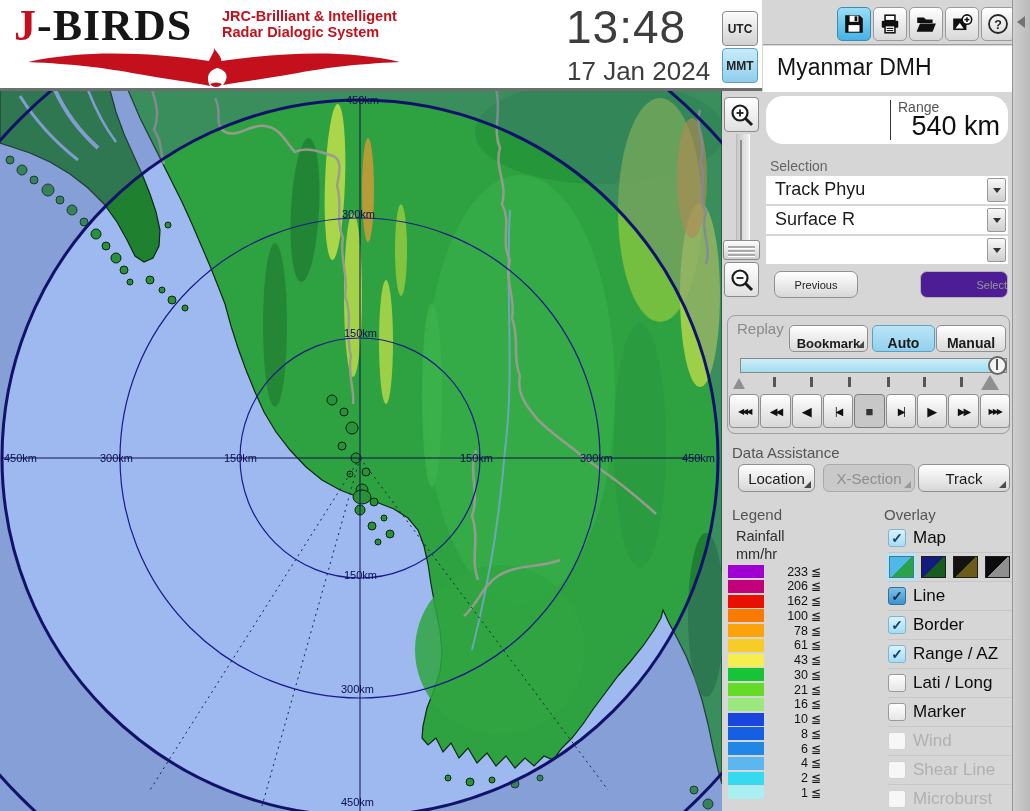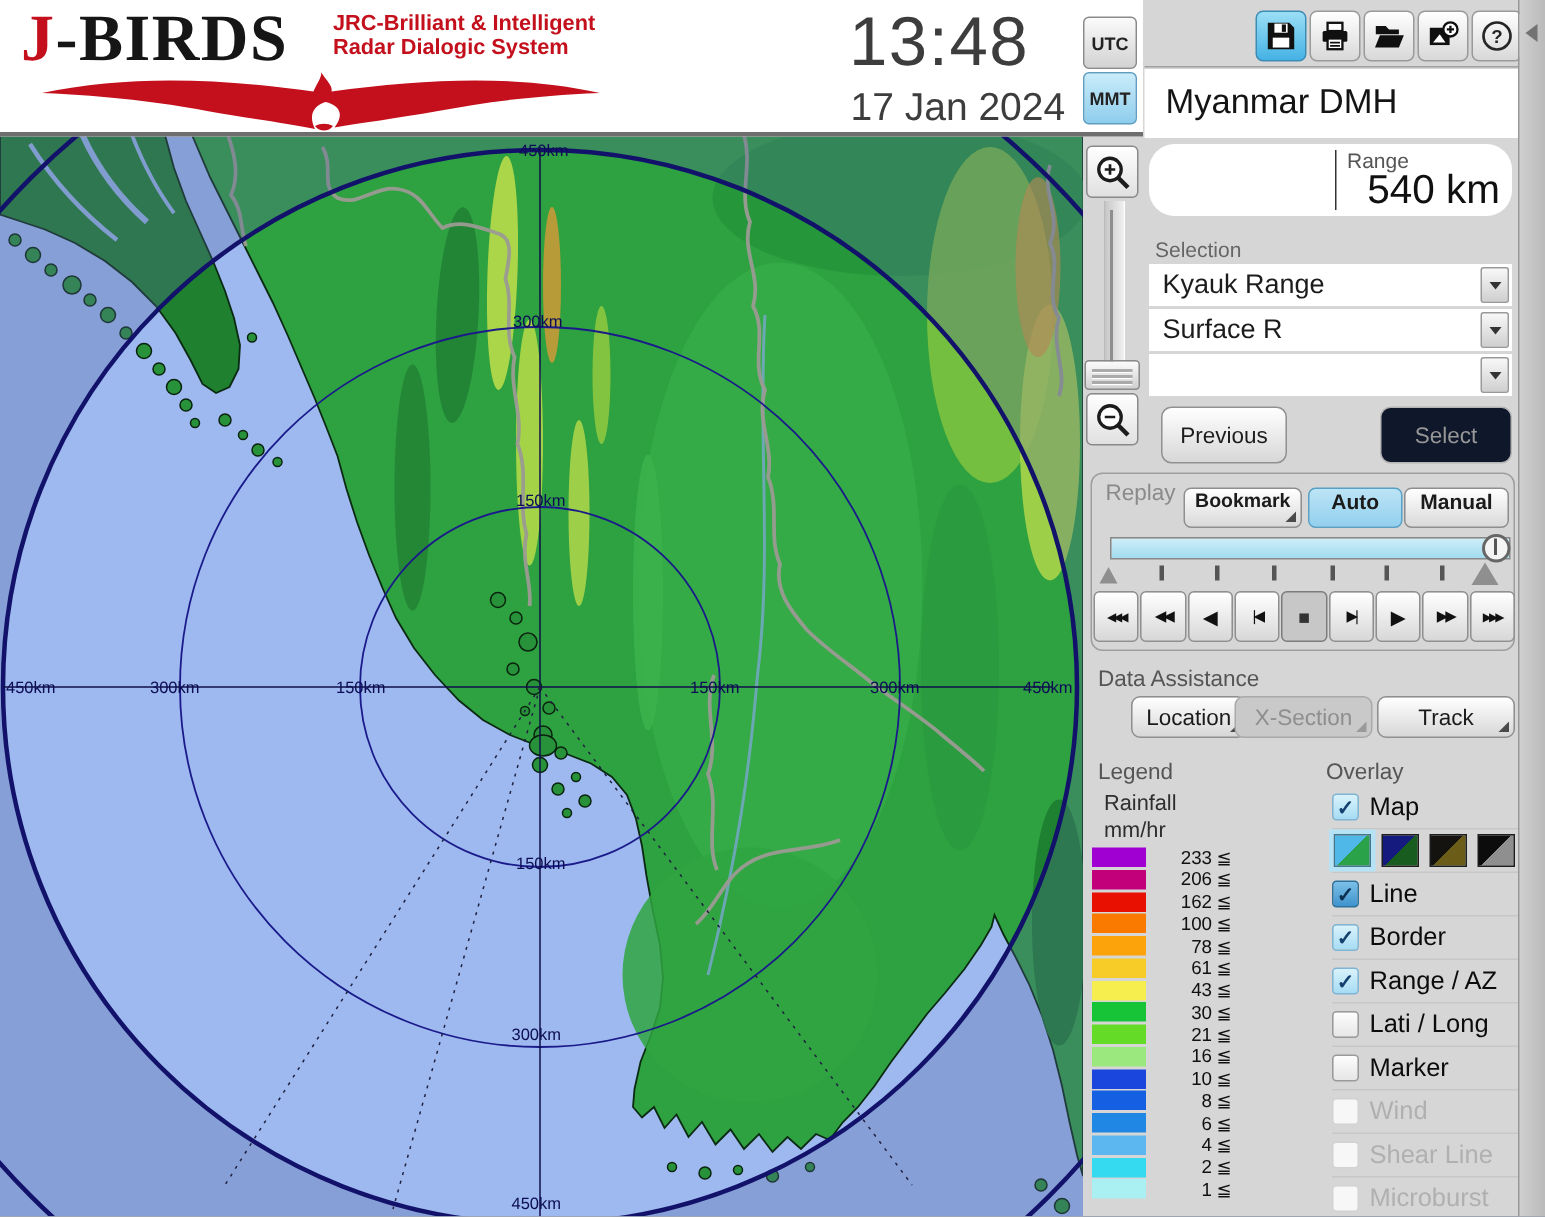--- a/index.html
+++ b/index.html
@@ -31,30 +31,30 @@
   #range-box{left:766px;top:96px;width:242px;height:48px;background:#fff;border-radius:17px;}
   #range-div{position:absolute;left:124px;top:4px;width:1px;height:40px;background:#333;}
   #range-label{position:absolute;left:132px;top:3px;font-size:14px;color:#555;}
   #range-value{position:absolute;right:8px;top:15px;font-size:27px;color:#101010;}
   #selection-label{left:770px;top:158px;font-size:14px;color:#666;}
   .combo{left:766px;width:242px;height:28px;background:#fff;}
   .combo .val{position:absolute;left:9px;top:3px;font-size:18px;color:#1c1c1c;}
   .dropbtn{position:absolute;right:2px;top:2px;width:19px;height:24px;border:1px solid #999;border-radius:2px;
     background:linear-gradient(#f8f8f8,#cfcfcf);display:flex;align-items:center;justify-content:center;box-sizing:border-box;}
   .caret{width:0;height:0;border-left:4px solid transparent;border-right:4px solid transparent;border-top:5px solid #333;}
-  .pushbtn{height:38px;border:1px solid #919191;border-radius:7px;background:linear-gradient(#ffffff,#d7d7d7);
-    font-size:15px;color:#1d1d1d;display:flex;align-items:center;justify-content:center;box-sizing:border-box;}
-  .pushbtn.disabled{background:#0f172a;color:#979797;border-color:#b4b4b4;}
+  .pushbtn{height:27px;border:1px solid #919191;border-radius:7px;background:linear-gradient(#ffffff,#d7d7d7);
+    font-size:11px;color:#1d1d1d;display:flex;align-items:center;justify-content:center;box-sizing:border-box;}
+  .pushbtn.disabled{background:#4c1d95;color:#979797;border-color:#b4b4b4;justify-content:flex-end;}
   .grip{position:absolute;right:3px;bottom:3px;width:0;height:0;border-left:7px solid transparent;border-bottom:7px solid #4a4a4a;}
   .grip.dim{border-bottom-color:#9a9a9a;}
   
   #replay-box{left:727px;top:315px;width:281px;height:117px;border:1px solid #9e9e9e;border-radius:8px;}
   #replay-label{left:737px;top:320px;font-size:15px;color:#8a8a8a;text-align:right;}
   .rbtn{top:325px;height:27px;border:1px solid #8f8f8f;border-radius:5px;background:linear-gradient(#ffffff,#d9d9d9);
-    font-size:14px;font-weight:bold;color:#1b1b1b;display:flex;align-items:flex-start;justify-content:center;box-sizing:border-box;}
+    font-size:14px;font-weight:bold;color:#1b1b1b;display:flex;align-items:flex-end;justify-content:center;box-sizing:border-box;}
   .rbtn.sel{background:linear-gradient(#bce4f6,#92d0ee);border-color:#57a0c6;font-weight:bold;}
   #rtrack{left:740px;top:358px;width:267px;height:15px;border:1px solid #888;box-sizing:border-box;
     background:linear-gradient(#cdeef8,#a2dcee);}
   #rthumb{left:988px;top:356px;width:19px;height:19px;border:2px solid #666;border-radius:50%;background:#f4f4f4;box-sizing:border-box;}
   #rthumb div{position:absolute;left:6px;top:1px;width:1.5px;height:11px;background:#555;}
   .tick{position:absolute;top:2px;width:3px;height:10px;background:#555;}
   .tri-sm{position:absolute;top:3px;width:0;height:0;border-left:6px solid transparent;border-right:6px solid transparent;border-bottom:11px solid #8f8f8f;}
   .tri-lg{position:absolute;top:0px;width:0;height:0;border-left:9px solid transparent;border-right:9px solid transparent;border-bottom:15px solid #8f8f8f;}
   #playback{left:729px;top:394px;width:281px;height:34px;display:flex;gap:1px;}
   .pbtn{flex:1;border:1px solid #8f8f8f;border-radius:4px;background:linear-gradient(#ffffff,#d7d7d7);
@@ -313,21 +313,21 @@
     <span>Myanmar DMH</span>
   </div>
   <div id="range-box" class="abs">
     <div id="range-div"></div>
     <div id="range-label">Range</div>
     <div id="range-value">540 km</div>
   </div>
   <div id="selection-label" class="abs">Selection</div>
 
   <div class="combo abs" style="top:176px;">
-    <span class="val">Kyauk Range</span>
+    <span class="val">Track Phyu</span>
     <div class="dropbtn">
         <div class="caret"></div>
       </div>
   </div>
   <div class="combo abs" style="top:206px;">
     <span class="val">Surface R</span>
     <div class="dropbtn">
         <div class="caret"></div>
       </div>
   </div>
@@ -396,21 +396,21 @@
       </div>
       <div class="pbtn">
         <span class="g2">▶▶</span>
       </div>
       <div class="pbtn">
         <span class="g3">▶▶▶</span>
       </div>
     </div>
 
   <div id="da-label" class="abs">Data Assistance</div>
-  <div class="dabtn abs" style="left:738px;width:77px;margin-left:16px;">
+  <div class="dabtn abs" style="left:738px;width:77px;">
     <span>Location</span>
       <div class="grip"></div>
   </div>
   <div class="dabtn disabled abs" style="left:823px;width:92px;">
     <span>X-Section</span>
       <div class="grip dim"></div>
   </div>
   <div class="dabtn abs" style="left:918px;width:92px;">
     <span>Track</span>
       <div class="grip"></div>

